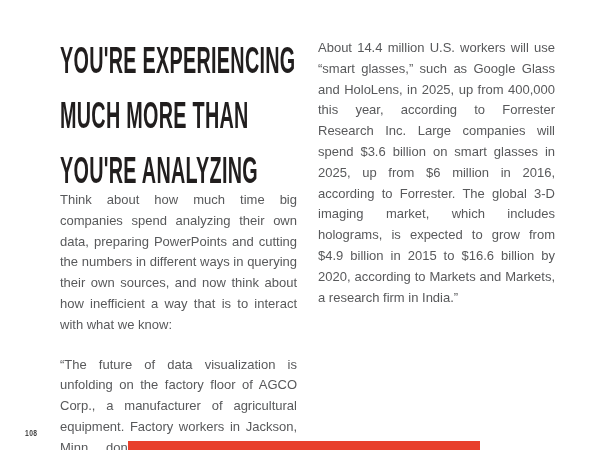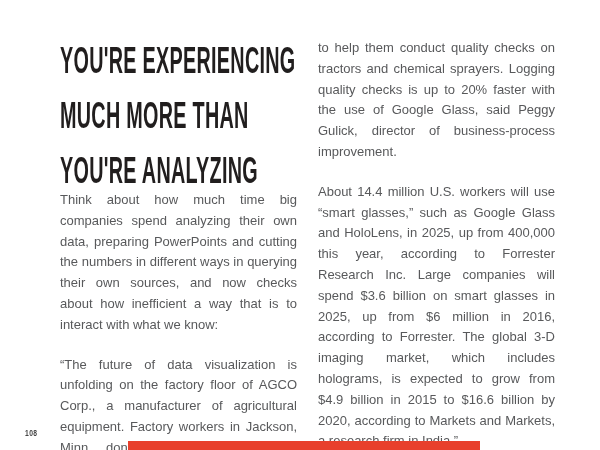--- a/index.html
+++ b/index.html
@@ -64,26 +64,25 @@
 
 <div class="page">
 
   <h1 class="heading">
     <span class="hline">YOU'RE EXPERIENCING</span>
     <span class="hline">MUCH MORE THAN</span>
     <span class="hline">YOU'RE ANALYZING</span>
   </h1>
 
   <div class="body-col left-body">
-    <p>Think about how much time big companies spend analyzing their own data, preparing PowerPoints and cutting the numbers in different ways in querying their own sources, and now checks about how inefficient a way that is to interact with what we know:</p>
+    <p>Think about how much time big companies spend analyzing their own data, preparing PowerPoints and cutting the numbers in different ways in querying their own sources, and now think about how inefficient a way that is to interact with what we know:</p>
     <p>“The future of data visualization is unfolding on the factory floor of AGCO Corp., a manufacturer of agricultural equipment. Factory workers in Jackson, Minn., don augmented-reality glasses that display diagrams and images of instructions</p>
   </div>
 
   <div class="body-col right-body">
-    <p>to help them conduct quality checks on tractors and chemical sprayers. Logging quality checks is up to 20% faster with the use of Google Glass, said Peggy Gulick, director of business-process improvement.</p>
     <p>About 14.4 million U.S. workers will use “smart glasses,” such as Google Glass and HoloLens, in 2025, up from 400,000 this year, according to Forrester Research Inc. Large companies will spend $3.6 billion on smart glasses in 2025, up from $6 million in 2016, according to Forrester. The global 3-D imaging market, which includes holograms, is expected to grow from $4.9 billion in 2015 to $16.6 billion by 2020, according to Markets and Markets, a research firm in India.”</p>
 
   </div>
 
   <div class="page-number">108</div>
 
   <div class="red-bar" style="background: rgb(232, 64, 44);"></div>
 
 </div>
 

